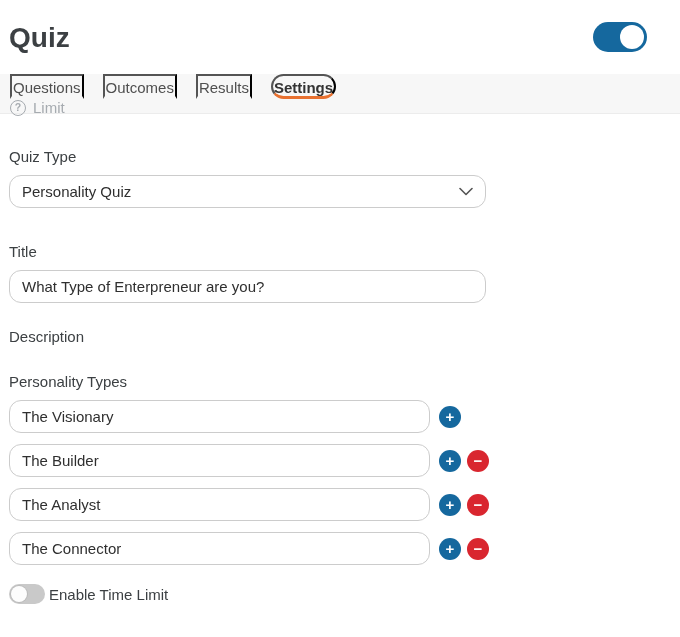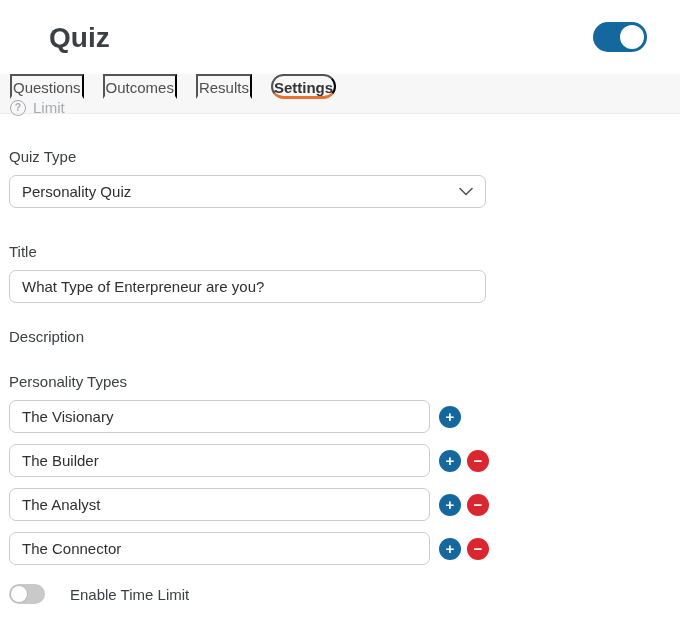--- a/index.html
+++ b/index.html
@@ -11,21 +11,21 @@
   html,body{margin:0;padding:0;}
   body{
     width:680px;height:637px;overflow:hidden;
     background:#ffffff;color:#3c4043;
     font-family:"Liberation Sans","DejaVu Sans",sans-serif;
   }
 
   
   .header{
     height:74px;display:flex;align-items:center;justify-content:space-between;
-    padding:0 33px 0 9px;background:#fff;margin-left:40px;
+    padding:0 33px 0 9px;background:#fff;
   }
   .page-title{font-size:28px;font-weight:700;color:#3c4043;margin:2px 0 0 0;line-height:1;}
   .toggle-lg{
     width:54px;height:30px;border-radius:15px;background:#c9c9c9;
     position:relative;border:none;padding:0;cursor:pointer;flex:0 0 auto;
   }
   .toggle-lg.on{background:var(--accent-blue);}
   .toggle-lg .knob{
     position:absolute;top:3px;left:3px;width:24px;height:24px;
     background:#fff;border-radius:50%;
@@ -58,21 +58,21 @@
 
   
   .content{padding:0 9px;}
   .field-label{display:block;font-size:15px;color:#3c4043;margin-bottom:9px;line-height:19px;}
   .sec-quiztype{margin-top:33px;}
   .sec-title{margin-top:34px;}
   .sec-desc{margin-top:24px;}
   .sec-pt{margin-top:26px;}
 
   .text-input,.select{
-    height:33px;width:477px;border:1px solid #ccc;border-radius:7px;
+    height:33px;width:477px;border:1px solid #ccc;border-radius:12px;
     background:#fff;font-size:15px;color:#2f2f2f;padding:0 12px;
     font-family:inherit;display:block;
   }
   .select{
     display:flex;align-items:center;justify-content:space-between;cursor:pointer;
   }
   .select .chev{flex:0 0 auto;margin-left:8px;display:flex;align-items:center;}
 
   .pt-row{display:flex;align-items:center;margin-bottom:11px;}
   .pt-input{width:421px;}
@@ -87,21 +87,21 @@
 
   .toggle-row{display:flex;align-items:center;margin-top:19px;}
   .toggle-sm{
     width:36px;height:20px;border-radius:10px;background:#c9c9c9;
     position:relative;border:none;padding:0;cursor:pointer;flex:0 0 auto;
   }
   .toggle-sm .knob{
     position:absolute;top:2px;left:2px;width:16px;height:16px;border-radius:50%;
     background:#fdfdfd;box-shadow:0 0 0 1px rgba(0,0,0,0.07);
   }
-  .toggle-label{margin-left:25px;font-size:15px;color:#3c4043;}
+  .toggle-label{margin-left:4px;font-size:15px;color:#3c4043;}
 </style>
 </head>
 <body>
 
 <div class="header">
   <h1 class="page-title">Quiz</h1>
   <button class="toggle-lg on">
     <span class="knob"></span>
   </button>
 </div>

